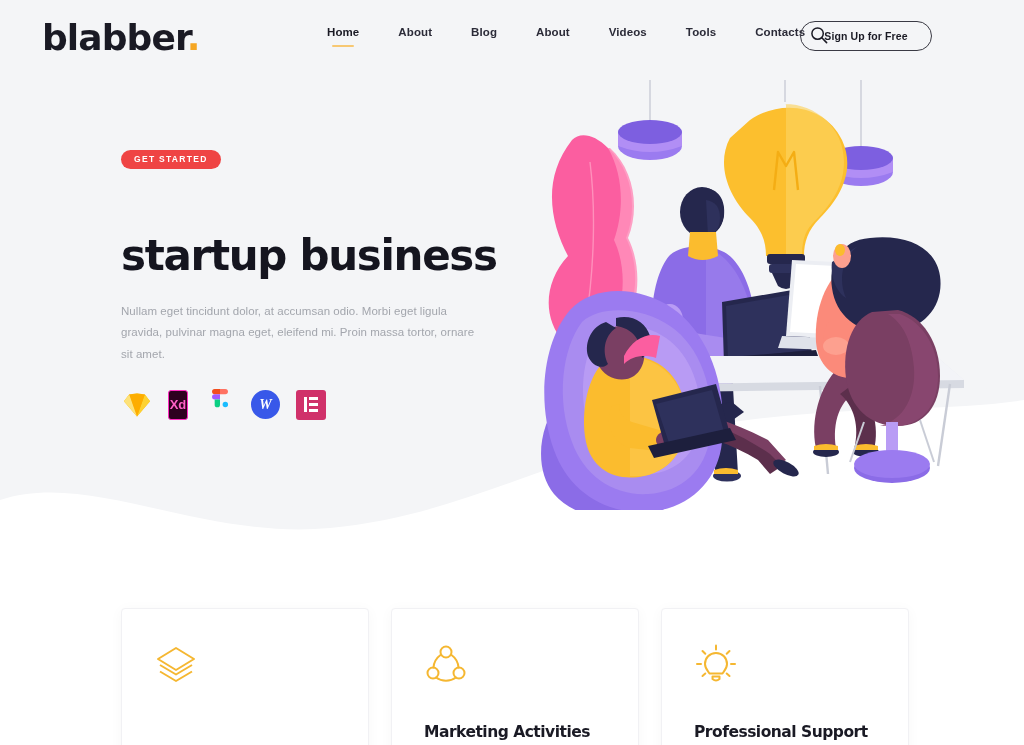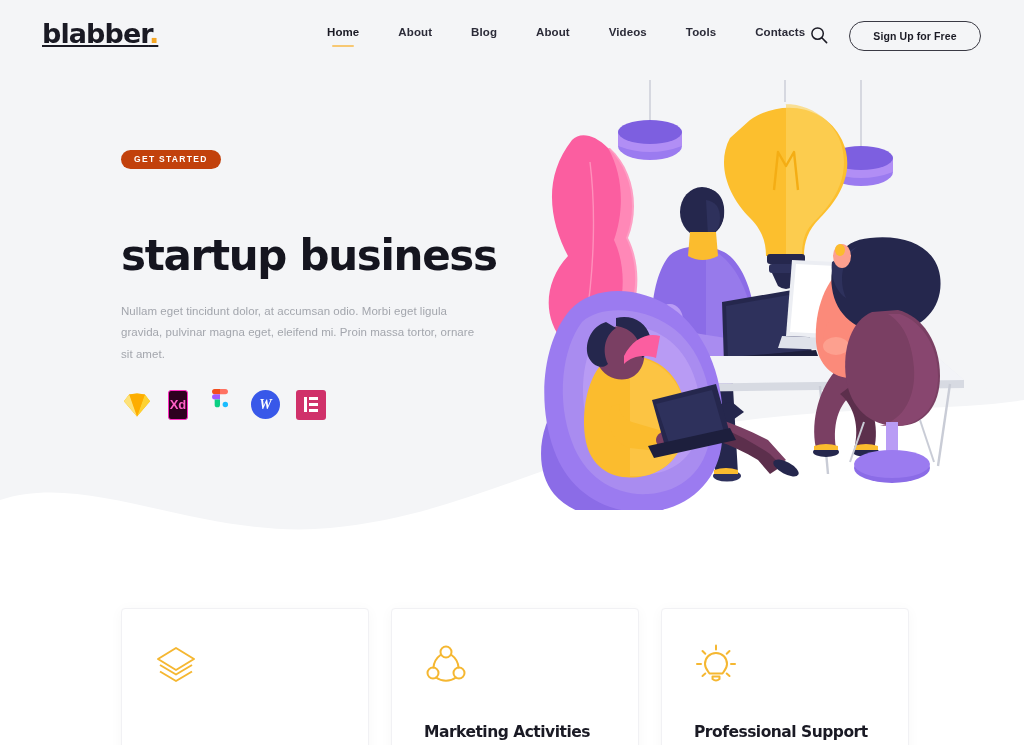--- a/index.html
+++ b/index.html
@@ -18,24 +18,23 @@
   }
   .hero-bg svg { display: block; width: 1024px; height: 620px; }
 
   
   .header {
     position: absolute; left: 0; top: 0; width: 1024px; height: 70px;
     display: flex; align-items: center; z-index: 10;
   }
   .logo {
     position: absolute; left: 42px; top: 20px;
-    font-size: 27px; font-weight: bold; letter-spacing: -0.9px;
+    font-size: 36px; font-weight: bold; letter-spacing: -0.9px;
     color: #1a1a24; line-height: 1;
     font-family: "DejaVu Sans", sans-serif;
-    text-decoration: underline;
   }
   .logo .dot { color: #f5a623; }
 
   .nav {
     position: absolute; left: 310px; top: 26px;
     display: flex; align-items: flex-start; gap: 5px;
   }
   .nav-item {
     position: relative;
     font-size: 11.5px; font-weight: bold; color: #2b2b38;
@@ -47,33 +46,33 @@
     position: absolute; left: 50%; transform: translateX(-50%);
     bottom: -9px; width: 22px; height: 2px;
     background: #f7c873; border-radius: 2px;
   }
 
   .search-btn {
     position: absolute; left: 810px; top: 26px;
     width: 18px; height: 18px; cursor: pointer;
   }
   .signup-btn {
-    position: absolute; left: 849px; top: 21px;
+    position: absolute; left: 800px; top: 21px;
     width: 132px; height: 30px; border-radius: 16px;
     border: 1.3px solid #3a3a44; background: transparent;
     font-family: "Liberation Sans", sans-serif;
     font-size: 10.5px; font-weight: bold; color: #1a1a24;
     cursor: pointer; letter-spacing: 0.1px;
     display: flex; align-items: center; justify-content: center;
   }
 
   
   .hero-left { position: absolute; left: 121px; top: 148px; width: 400px; z-index: 5; }
   .badge {
-    display: inline-block; background: #c2410c;
+    display: inline-block; background: #ef4444;
     color: #ffffff; font-size: 8.5px; font-weight: bold;
     letter-spacing: 1.3px; padding: 5px 13px 5px 13px;
     border-radius: 11px; line-height: 1.1;
   }
   .hero-title {
     margin-top: 20px;
     font-family: "DejaVu Sans", sans-serif;
     font-size: 42px; font-weight: bold; line-height: 1.07;
     color: #15151f; letter-spacing: -1.3px;
   }

